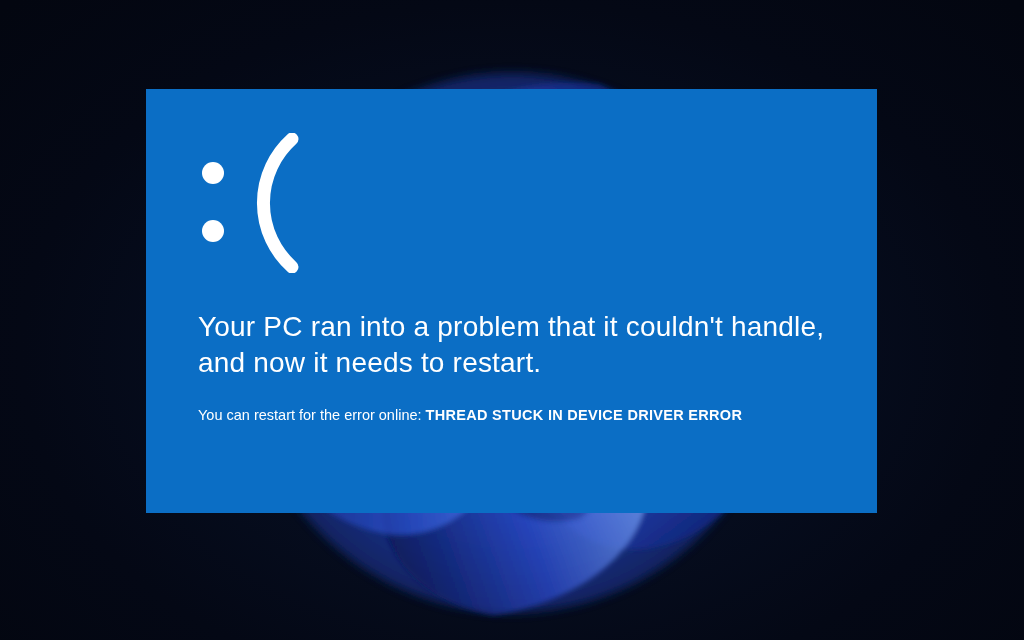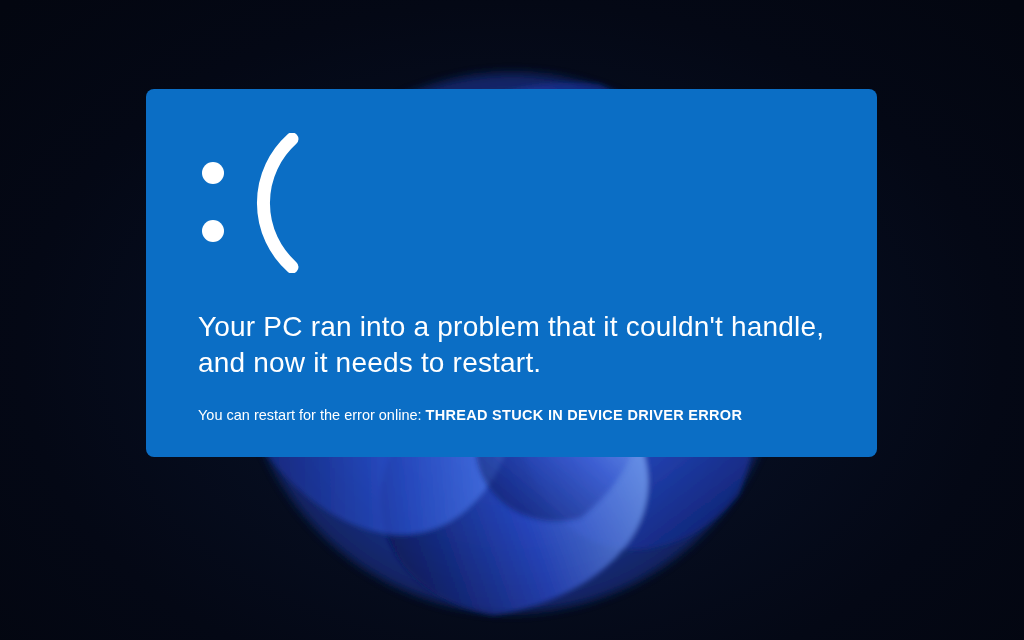--- a/index.html
+++ b/index.html
@@ -9,25 +9,24 @@
       overflow: hidden;
       background: radial-gradient(ellipse 700px 500px at 50% 55%, #0a1530 0%, #060d1f 40%, #040815 70%, #030610 100%);
       position: relative;
       font-family: 'Segoe UI', Tahoma, Geneva, sans-serif;
     }
     .wallpaper-bloom { position:absolute; left:50%; top:50%; transform:translate(-50%,-48%); width:640px; height:640px; }
     .wallpaper-bloom svg { width:100%; height:100%; }
     .bsod {
       position:absolute;
       left:146px; top:89px;
-      width:731px; height:368px;
+      width:731px; height:424px;
       background:#0b6ec5;
       color:#fff;
       padding: 48px 52px 0 52px;
-      border-radius: 8px;
     }
     .sadface { margin-left:-2px; margin-top:-4px; }
     .sadface svg { display:block; }
     .msg {
       margin-top: 36px;
       font-size: 28px;
       line-height: 1.28;
       font-weight: 400;
       letter-spacing: 0.2px;
       color:#ffffff;

